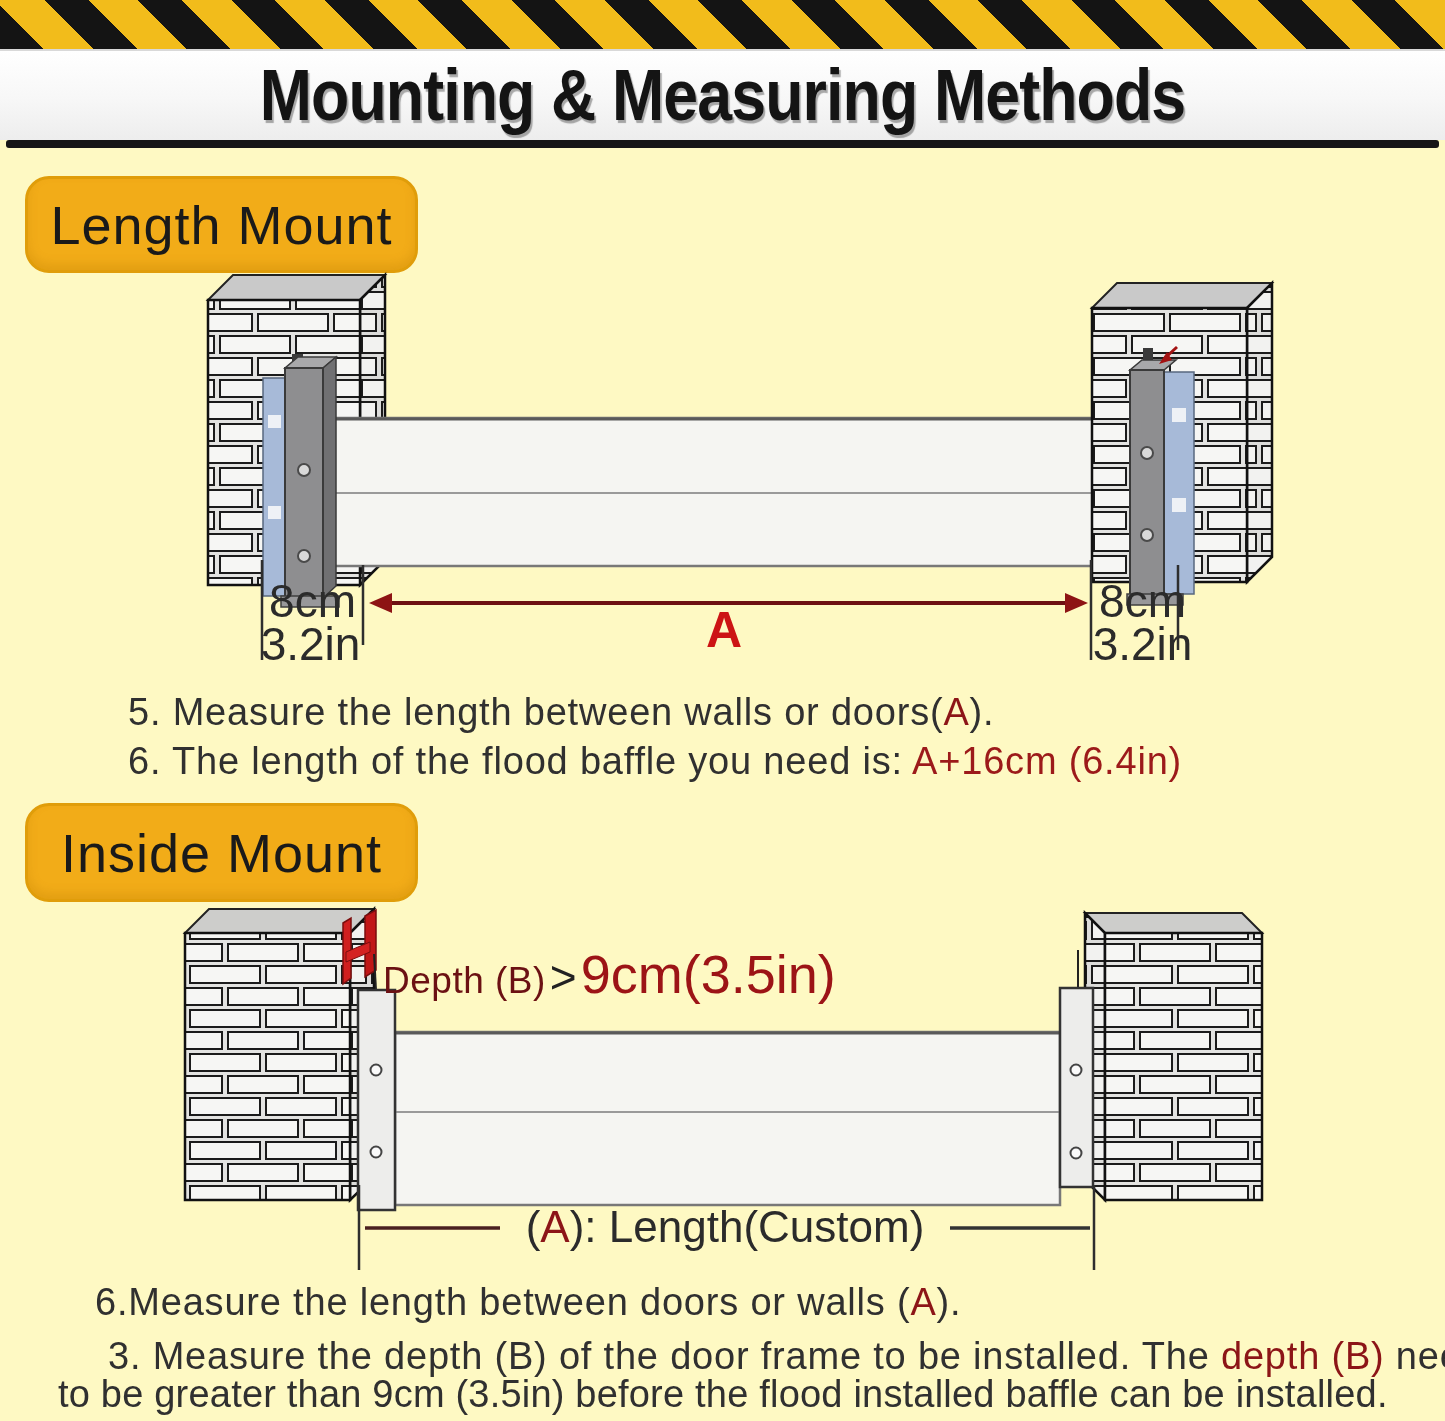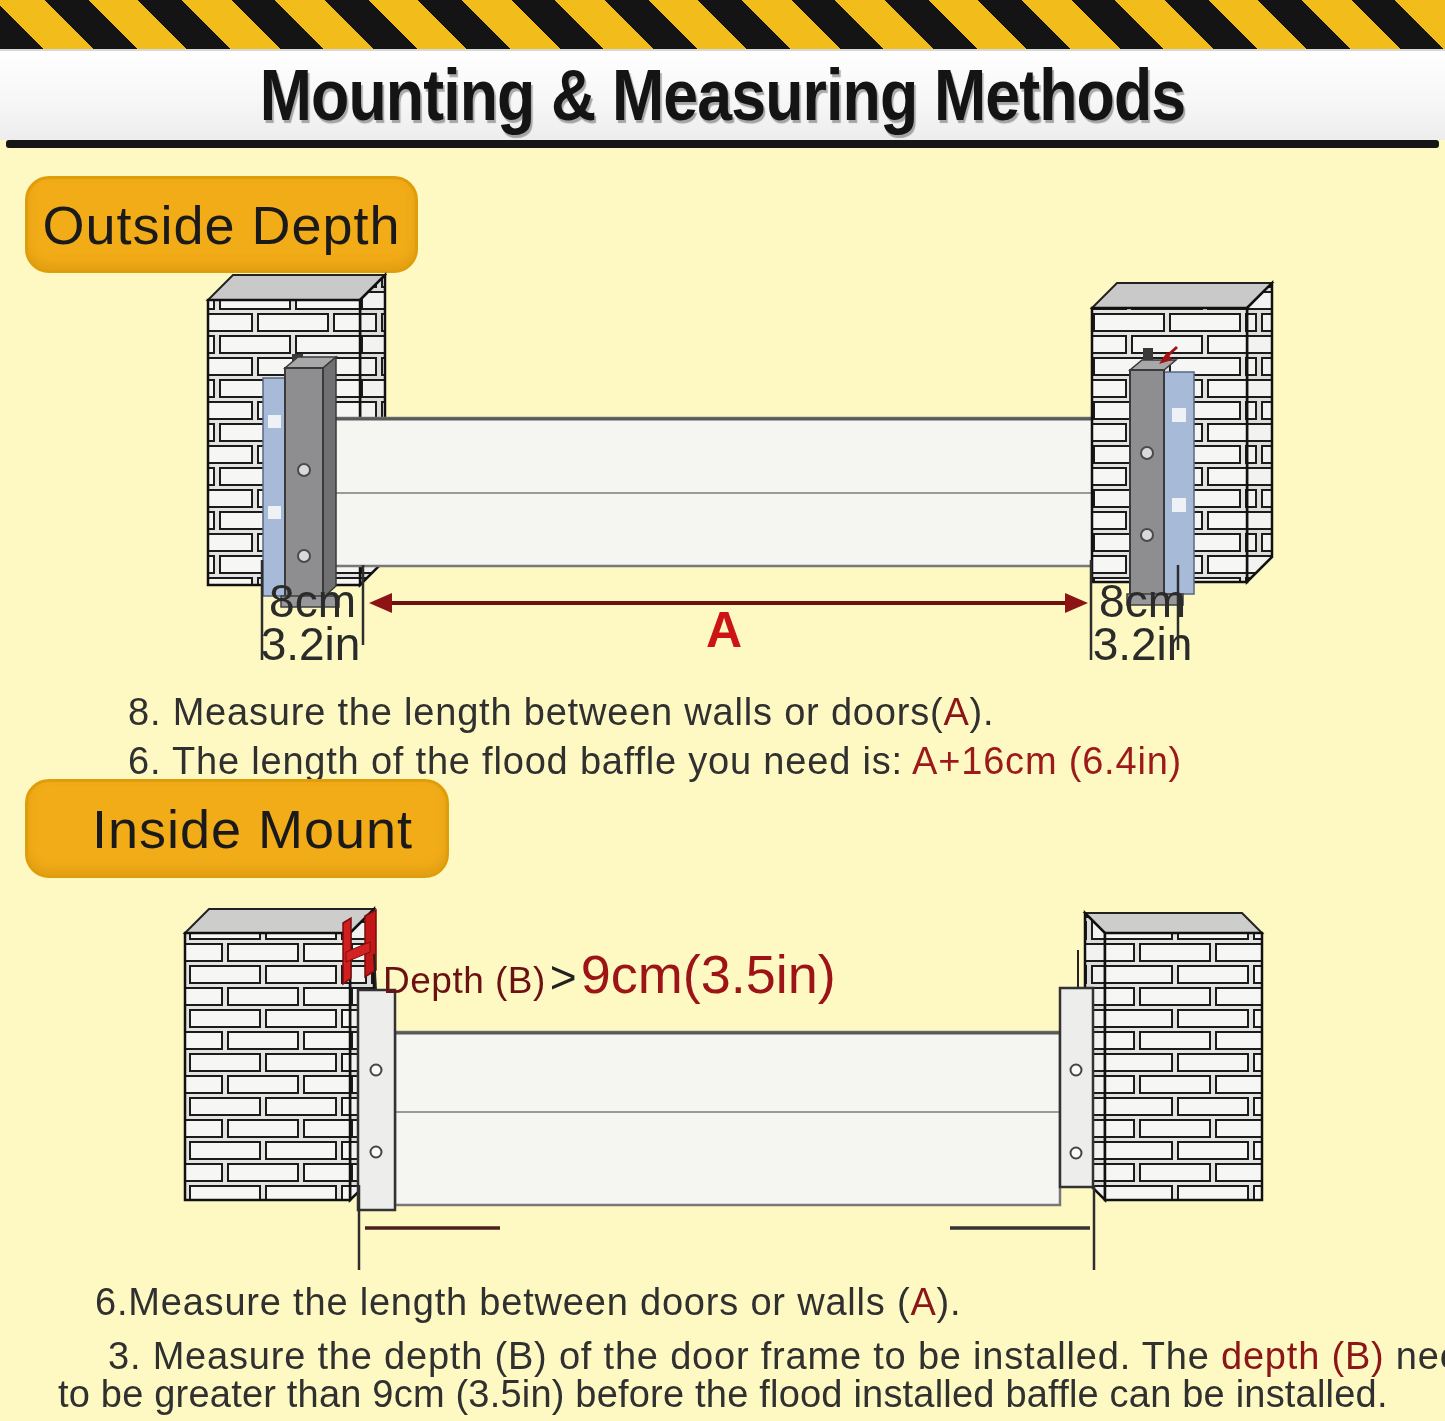--- a/index.html
+++ b/index.html
@@ -15,21 +15,21 @@
   .pagetitle{top:54px;left:0;width:1445px;text-align:center;font-size:72px;font-weight:700;
     color:#141414;letter-spacing:-1px;transform:scaleX(0.87);transform-origin:center;
     text-shadow:2px 3px 1px rgba(70,70,70,0.45);}
   .divider{top:140px;left:6px;width:1433px;height:8px;background:#161616;border-radius:3px;}
   
   .badge{background:#f2ac18;border:3px solid #e09d0a;border-radius:24px;
     display:flex;align-items:center;justify-content:center;
     font-size:54px;color:#1a1a1a;letter-spacing:1px;
     box-shadow:inset 0 -6px 10px rgba(185,120,0,0.25);}
   .badge-out{left:25px;top:176px;width:387px;height:91px;}
-  .badge-in{left:25px;top:779px;width:387px;height:93px;padding-left:31px;}
+  .badge-in{left:25px;top:803px;width:387px;height:93px;}
   
   .meas{font-size:46px;color:#2b2b2b;text-align:center;}
   .spanlabel{display:flex;align-items:baseline;justify-content:center;font-size:40px;color:#2b2b2b;}
   .spanlabel .bigA{font-size:50px;font-weight:700;color:#cc1414;margin-right:2px;}
   .steps{font-size:38px;color:#303030;letter-spacing:0.8px;white-space:nowrap;}
   .red{color:#8c1517;}
   .brightred{color:#9c1a1a;}
   .depthlabel{display:flex;align-items:baseline;white-space:nowrap;}
   .depthlabel .dl-name{font-size:37px;color:#6b1113;letter-spacing:0.5px;}
   .depthlabel .dl-gt{font-size:46px;color:#222;font-weight:400;margin:0 4px;}
@@ -41,21 +41,21 @@
 <body>
 
 <div id="stage">
 
   <div class="abs hazard"></div>
   <div class="abs titleband"></div>
   <div class="abs pagetitle">Mounting &amp; Measuring Methods</div>
   <div class="abs divider"></div>
 
   <div class="abs badge badge-out">
-    <span>Outside Depth</span>
+    <span>Length Mount</span>
   </div>
 
   <svg class="abs" style="left:180px;top:268px;" width="1180" height="400" viewBox="0 0 1180 400">
     <defs>
       <pattern id="brickA" patternUnits="userSpaceOnUse" width="76" height="44">
         <rect width="76" height="44" fill="#e3e3e1"></rect>
         <rect x="2" y="2" width="70" height="17" fill="#f6f6f4" stroke="#1b1b1b" stroke-width="2"></rect>
         <rect x="-36" y="24" width="70" height="17" fill="#f6f6f4" stroke="#1b1b1b" stroke-width="2"></rect>
         <rect x="40" y="24" width="70" height="17" fill="#f6f6f4" stroke="#1b1b1b" stroke-width="2"></rect>
       </pattern>
@@ -129,21 +129,21 @@
 
   <div class="abs meas" style="left:255px;top:574px;width:115px;">8cm</div>
   <div class="abs meas" style="left:248px;top:617px;width:125px;">3.2in</div>
   <div class="abs spanlabel" style="left:430px;top:601px;width:590px;">
     <span class="bigA">A</span>
   </div>
   <div class="abs meas" style="left:1090px;top:574px;width:105px;">8cm</div>
   <div class="abs meas" style="left:1090px;top:617px;width:105px;">3.2in</div>
 
   <div class="abs steps" style="left:128px;top:691px;">
-    <span>8. Measure the length between walls or doors(</span><span class="red">A</span><span>).</span>
+    <span>5. Measure the length between walls or doors(</span><span class="red">A</span><span>).</span>
   </div>
   <div class="abs steps" style="left:128px;top:740px;">
     <span>6. The length of the flood baffle you need is: </span><span class="brightred">A+16cm (6.4in)</span><span></span>
   </div>
 
   <div class="abs badge badge-in">
     <span>Inside Mount</span>
   </div>
 
   <svg class="abs" style="left:150px;top:898px;" width="1160" height="380" viewBox="0 0 1160 380">
@@ -207,20 +207,23 @@
       <line x1="800" y1="330" x2="940" y2="330" stroke="#333333" stroke-width="3.5"></line>
     </g>
   </svg>
 
   <div class="abs depthlabel" style="left:383px;top:915px;">
     <span class="dl-name">Depth (B) </span>
     <span class="dl-gt">&gt;</span>
     <span class="dl-val">9cm(3.5in)</span>
   </div>
 
+  <div class="abs lenlabel" style="left:465px;top:1202px;width:520px;">
+    <span>(</span><span class="red">A</span><span>): Length(Custom)</span>
+  </div>
 
   <div class="abs steps" style="left:95px;top:1281px;">
     <span>6.Measure the length between doors or walls (</span><span class="red">A</span><span>).</span>
   </div>
   <div class="abs steps" style="left:108px;top:1335px;">
     <span>3. Measure the depth (B) of the door frame to be installed. The </span><span class="red">depth (B)</span><span> needs</span>
   </div>
   <div class="abs steps" style="left:58px;top:1373px;letter-spacing:0.2px;">
     <span>to be greater than 9cm (3.5in) before the flood installed baffle can be installed.</span>
   </div>

